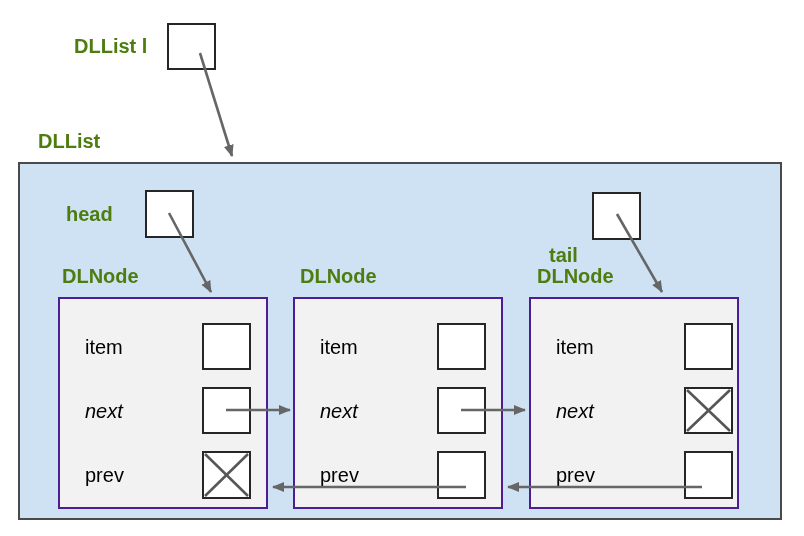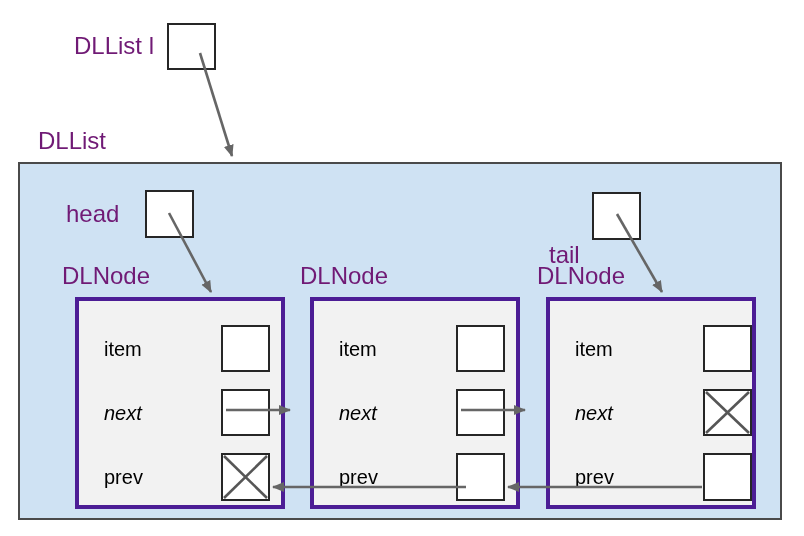--- a/index.html
+++ b/index.html
@@ -1,34 +1,34 @@
 <!DOCTYPE html>
 <html><head>
 <meta charset="utf-8">
 <style>
   html,body{margin:0;padding:0;background:#ffffff;}
   .canvas{
     position:relative;width:804px;height:536px;background:#ffffff;overflow:hidden;
     font-family:"Liberation Sans",sans-serif;color:#000;
   }
-  .lbl{position:absolute;font-size:24px;line-height:22px;white-space:nowrap;color:#701a75;}
+  .lbl{position:absolute;font-size:20px;line-height:22px;white-space:nowrap;color:#4d7c0f;font-weight:bold;}
   
   .dllist-box{
     position:absolute;left:18px;top:162px;width:764px;height:358px;
     background:#cfe2f3;border:2px solid #4a4a4a;box-sizing:border-box;
   }
   
   .sq{
     position:absolute;width:49px;height:48px;background:#ffffff;
     border:2px solid #262626;box-sizing:border-box;
   }
   
   .node{
     position:absolute;top:297px;width:210px;height:212px;
-    background:#f2f2f2;border:4px solid #4c1d95;box-sizing:border-box;margin-left:17px;
+    background:#f2f2f2;border:2px solid #4c1d95;box-sizing:border-box;
   }
   .frow{position:absolute;left:0;width:100%;height:47px;}
   .frow.r-item{top:24px;}
   .frow.r-next{top:88px;font-style:italic;}
   .frow.r-prev{top:152px;height:48px;text-align:center;}
   .flabel{
     position:absolute;left:25px;top:50%;transform:translateY(-50%);
     font-size:20px;white-space:nowrap;
   }
   .fbox{

